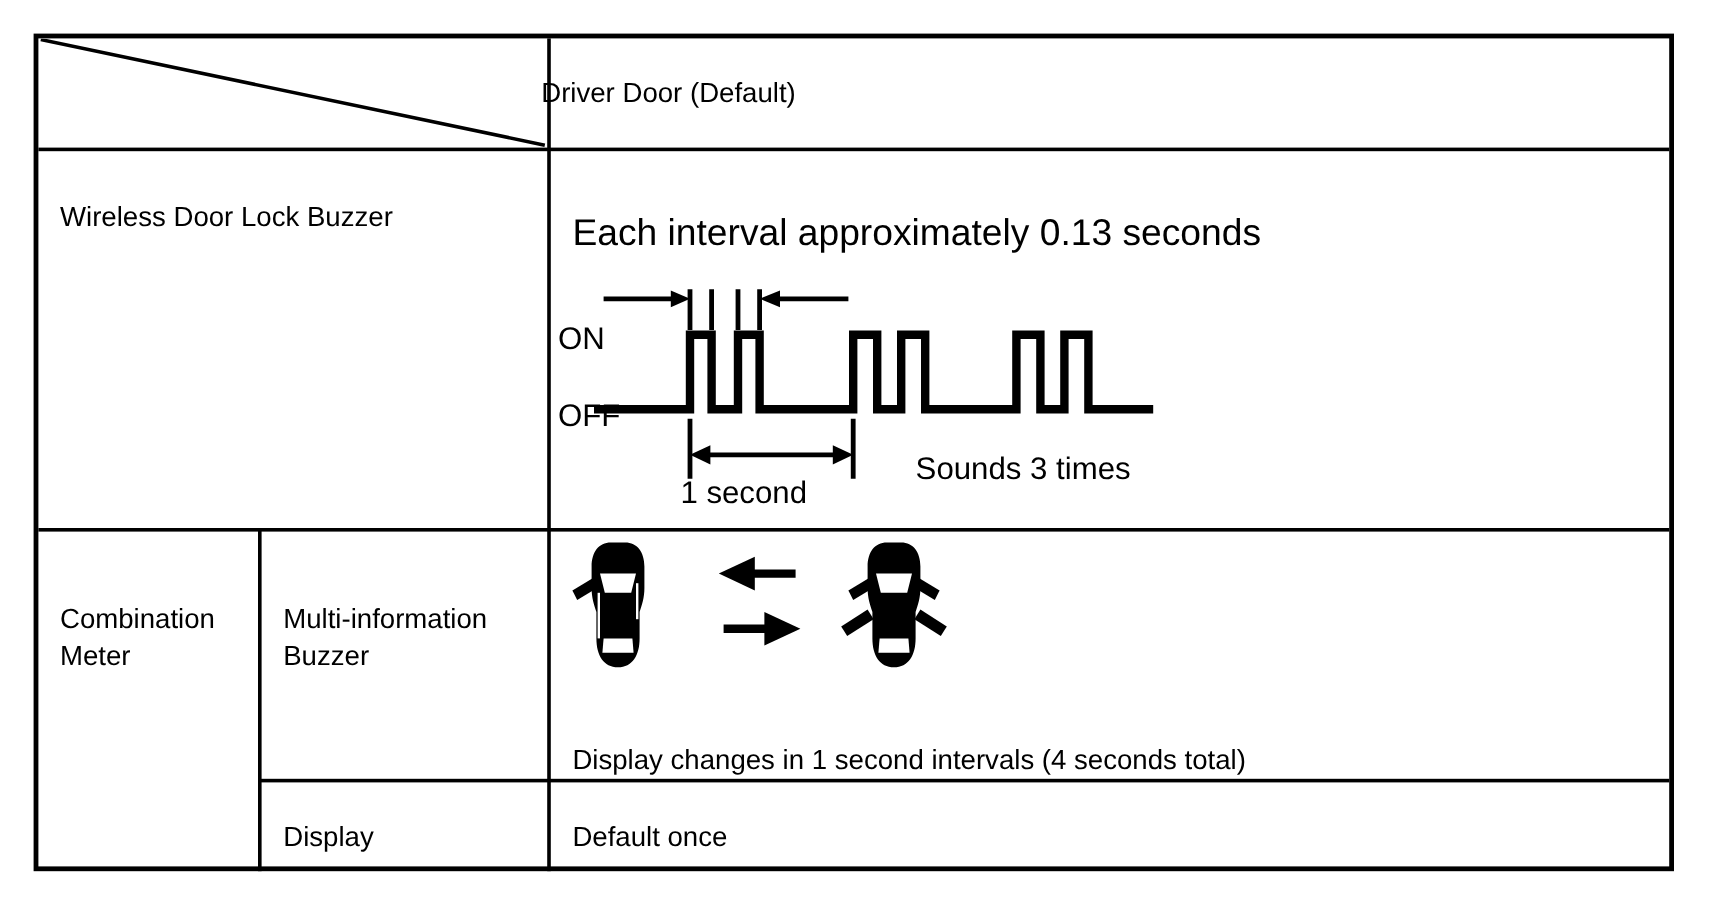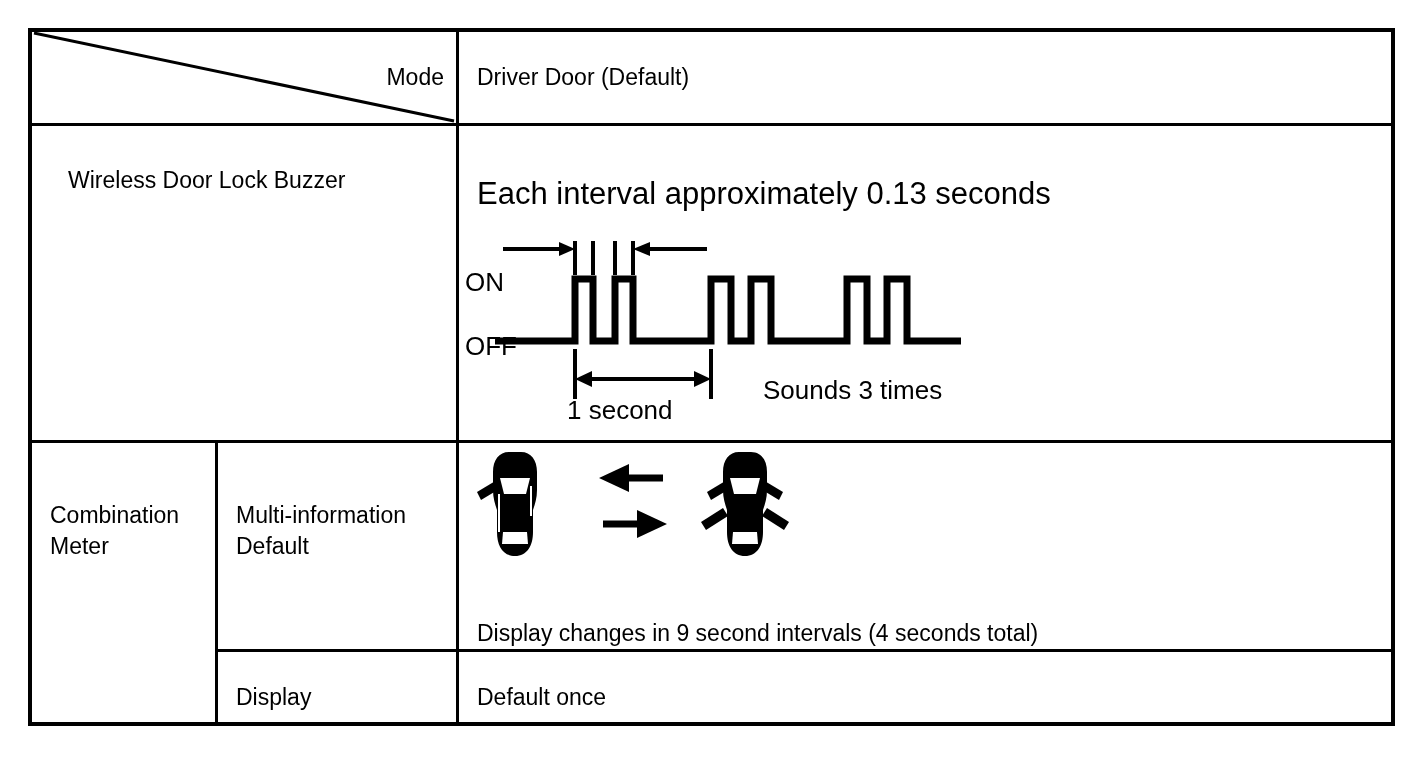--- a/index.html
+++ b/index.html
@@ -69,24 +69,24 @@
     position: absolute;
     box-sizing: border-box;
     font-size: 23px;
     line-height: 1.35;
     color: #000;
   }
 
   .c-mode        { left: 0;   top: 0;   width: 424px;  height: 91px;  }
   .c-mode .lbl   { position: absolute; right: 12px; top: 30px; }
 
-  .c-drivdoor    { left: 427px; top: 0;  width: 930px; height: 91px; }
+  .c-drivdoor    { left: 401px; top: 0;  width: 930px; height: 91px; }
   .c-drivdoor .lbl { position: absolute; left: 18px; top: 30px; }
 
-  .c-wdlb        { left: 18px;   top: 91px;  width: 352px; height: 317px; }
+  .c-wdlb        { left: 0;   top: 91px;  width: 352px; height: 317px; }
   .c-wdlb .lbl   { position: absolute; left: 18px; top: 42px; }
 
   .c-wave        { left: 427px; top: 91px; width: 930px; height: 317px; }
 
   .c-combi       { left: 0;   top: 408px; width: 183px; height: 286px; padding-left: 20px; }
   .c-combi .lbl  { position: absolute; left: 18px; top: 60px; width: 160px; }
 
   .c-mid         { left: 186px; top: 408px; width: 238px; height: 209px; }
   .c-mid .lbl    { position: absolute; left: 18px; top: 60px; width: 215px; }
 
@@ -144,23 +144,20 @@
     <div class="hline h3"></div>
     <div class="vline vmain"></div>
     <div class="vline vsub"></div>
 
     <div class="diag">
       <svg width="424" height="91" viewBox="0 0 424 91" xmlns="http://www.w3.org/2000/svg">
         <line x1="2" y1="1" x2="422" y2="89" stroke="#000" stroke-width="3"></line>
       </svg>
     </div>
 
-    <div class="cell c-mode">
-      <span class="lbl">Mode</span>
-    </div>
 
     <div class="cell c-drivdoor">
       <span class="lbl">Driver Door (Default)</span>
     </div>
 
     <div class="cell c-wdlb">
       <span class="lbl">Wireless Door Lock Buzzer</span>
     </div>
 
     <div class="cell c-wave">
@@ -203,21 +200,21 @@
           <text x="300" y="176" font-family="Liberation Sans, sans-serif" font-size="26" fill="#000">Sounds 3 times</text>
         </svg>
       </div>
     </div>
 
     <div class="cell c-combi">
       <span class="lbl">Combination Meter</span>
     </div>
 
     <div class="cell c-mid">
-      <span class="lbl">Multi-information Default</span>
+      <span class="lbl">Multi-information Buzzer</span>
     </div>
 
     <div class="cell c-midbody">
 
       <div class="cars-fig">
         <svg width="340" height="120" viewBox="0 0 340 120" xmlns="http://www.w3.org/2000/svg">
 
           <g>
 
             <path fill="#000" d="
@@ -271,21 +268,21 @@
             <path fill="#ffffff" d="M260,86 L284,86 L285,98 L259,98 Z"></path>
 
             <path fill="#000" d="M254,34 L234,46 L238,54 L258,42 Z"></path>
             <path fill="#000" d="M290,34 L310,46 L306,54 L286,42 Z"></path>
             <path fill="#000" d="M250,62 L228,76 L233,84 L255,70 Z"></path>
             <path fill="#000" d="M294,62 L316,76 L311,84 L289,70 Z"></path>
           </g>
         </svg>
       </div>
 
-      <div class="mid-caption">Display changes in 9 second intervals (4 seconds total)</div>
+      <div class="mid-caption">Display changes in 1 second intervals (4 seconds total)</div>
     </div>
 
     <div class="cell c-buzzer">
       <span class="lbl">Display</span>
     </div>
 
     <div class="cell c-soundsonce">
       <span class="lbl">Default once</span>
     </div>
 

